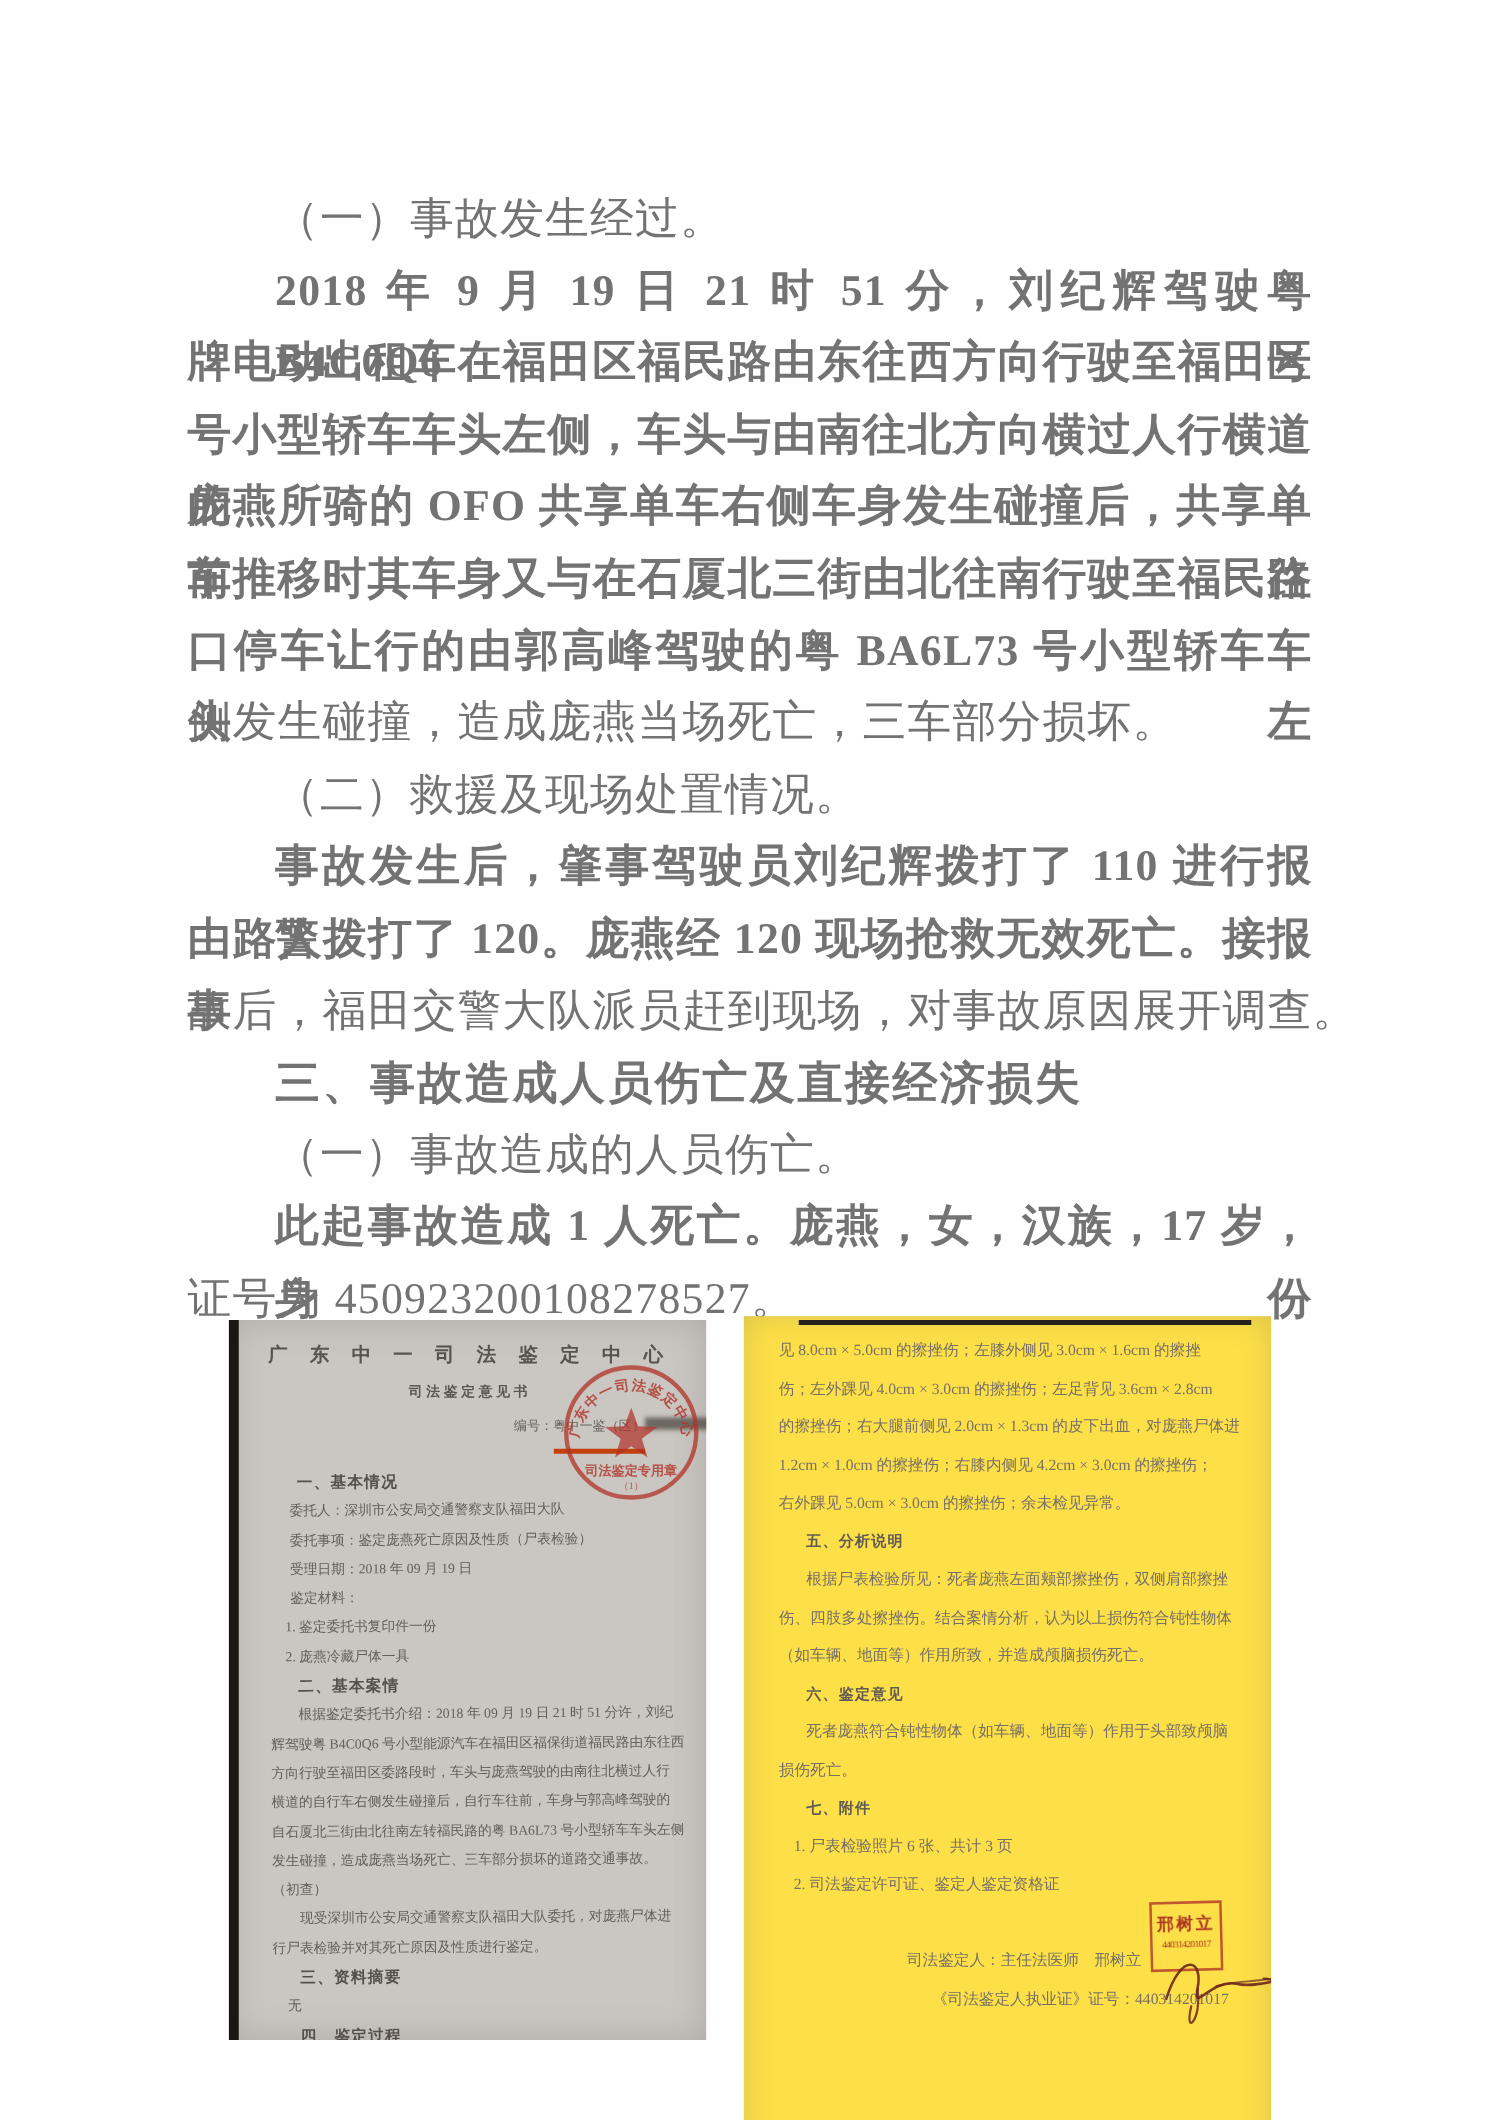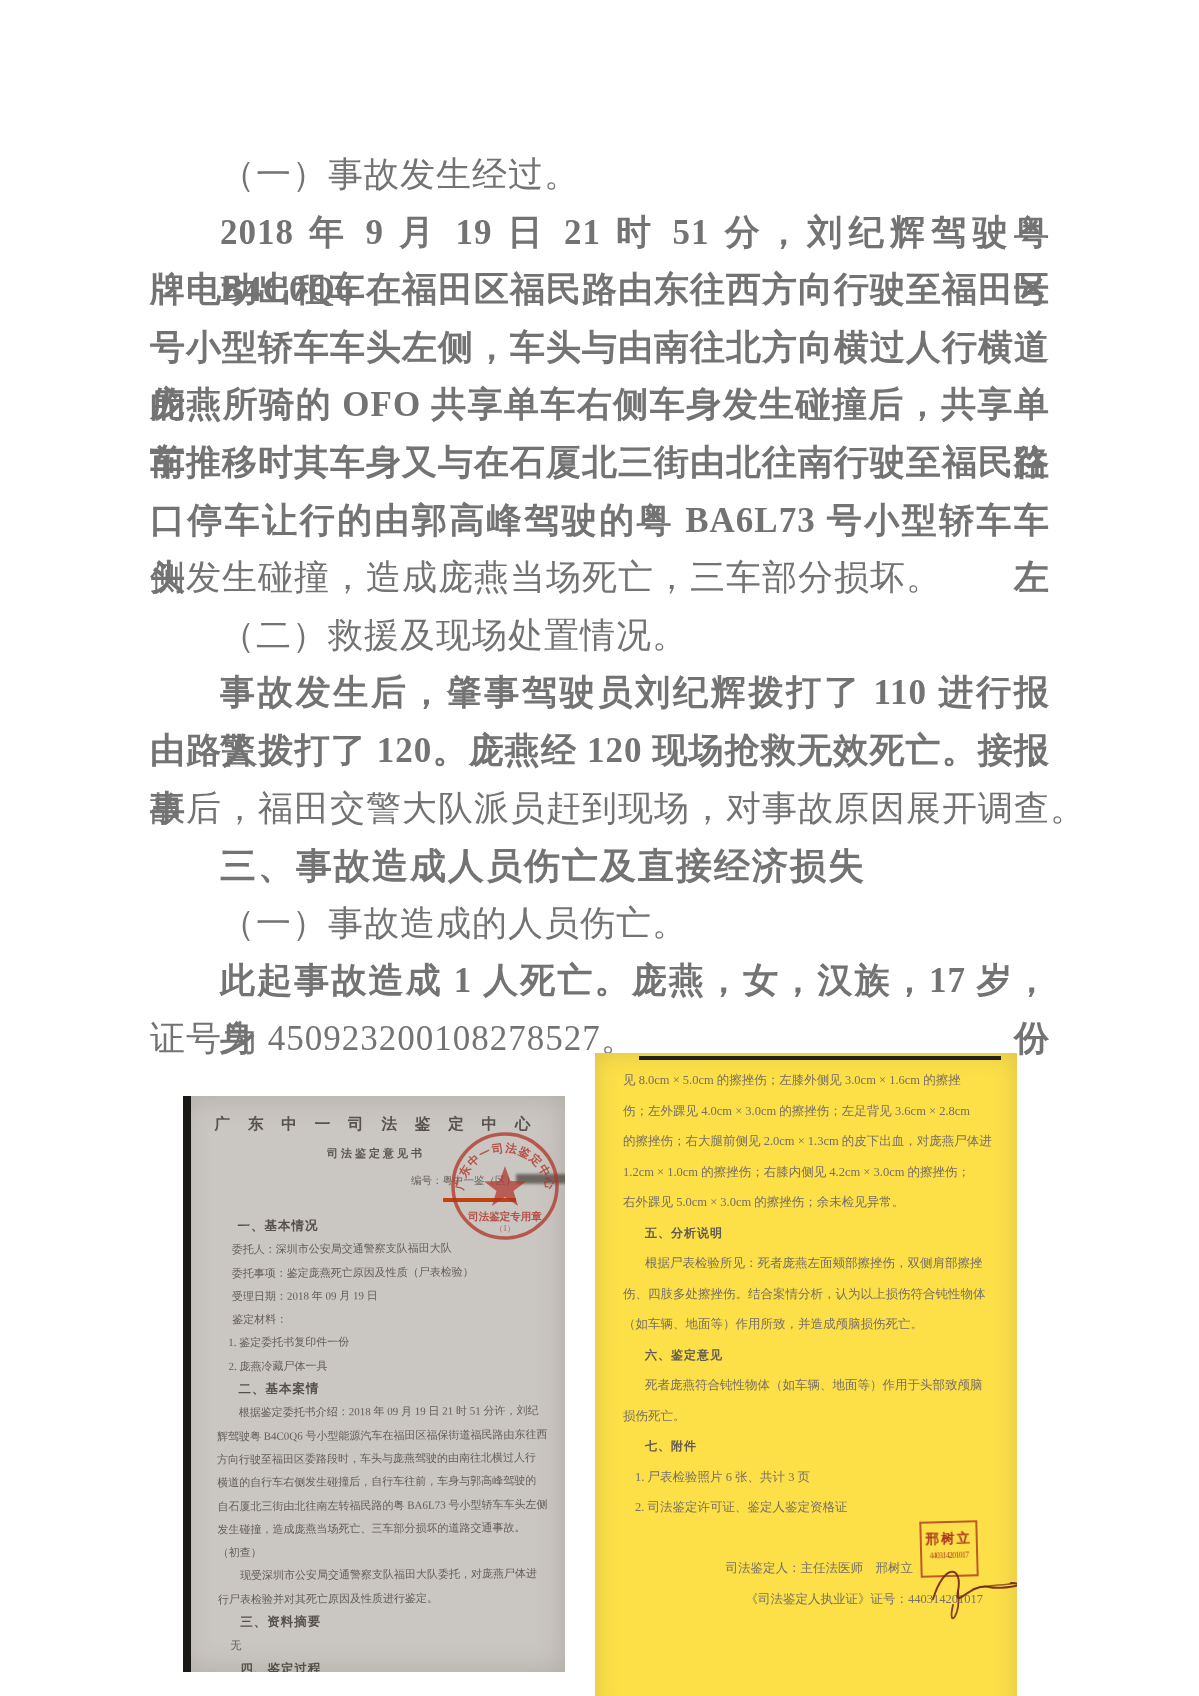--- a/index.html
+++ b/index.html
@@ -19,21 +19,21 @@
   .bline.just{white-space:normal;text-align:justify;text-align-last:justify;font-weight:bold;}
   .bline.ind{padding-left:70px;}
   .bline.bold{
     font-family:"Liberation Sans","DejaVu Sans",sans-serif;
     font-weight:700;font-size:36px;letter-spacing:2px;
   }
 
   
   .scan{position:absolute;overflow:hidden;}
   .scan-left{
-    left:183px;top:1096px;width:382px;height:576px;
+    left:183px;top:1056px;width:382px;height:576px;
     background:#cac6c1;
     box-shadow:inset 0 0 28px rgba(90,85,80,.25);
   }
   .scan-right{
     left:595px;top:1053px;width:422px;height:669px;
     background:#fde047;
     box-shadow:inset 0 0 24px rgba(95,90,85,.22);
   }
   .edge-strip{position:absolute;left:0;top:0;bottom:0;width:8px;background:#1a1815;}
   .top-line{position:absolute;top:3px;left:44px;width:362px;height:4px;background:#23201d;}

